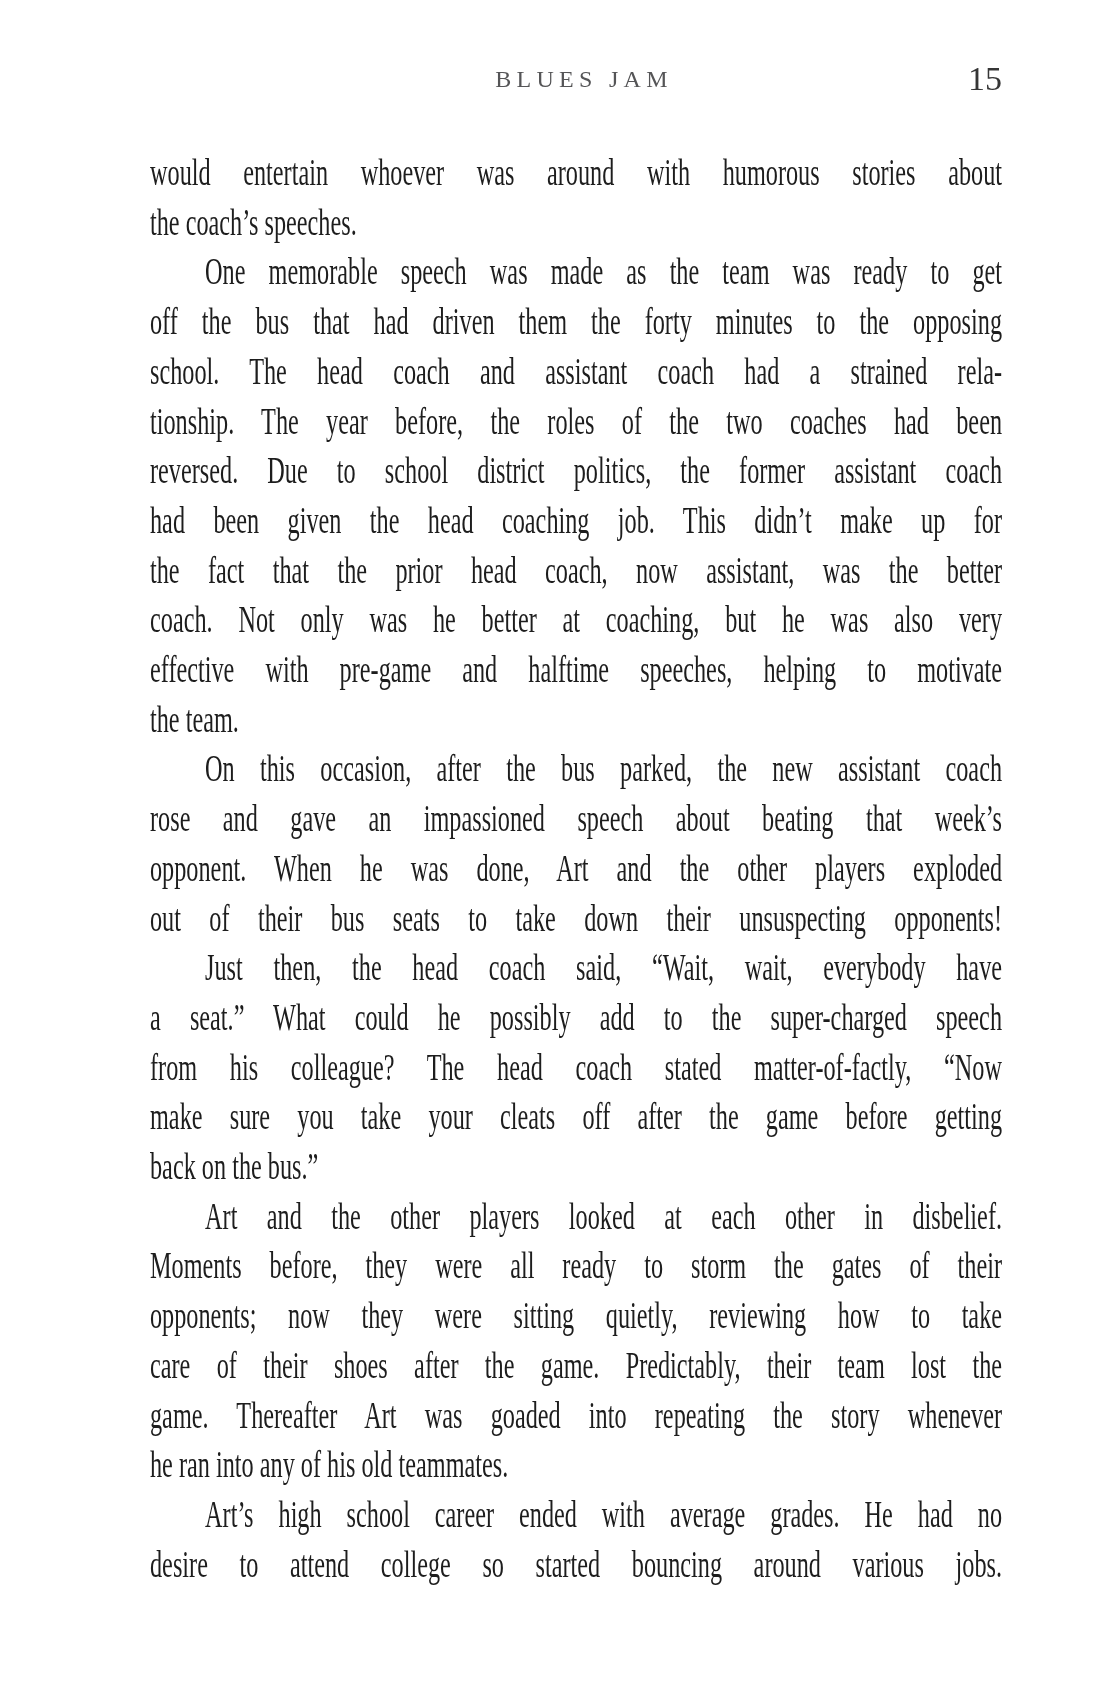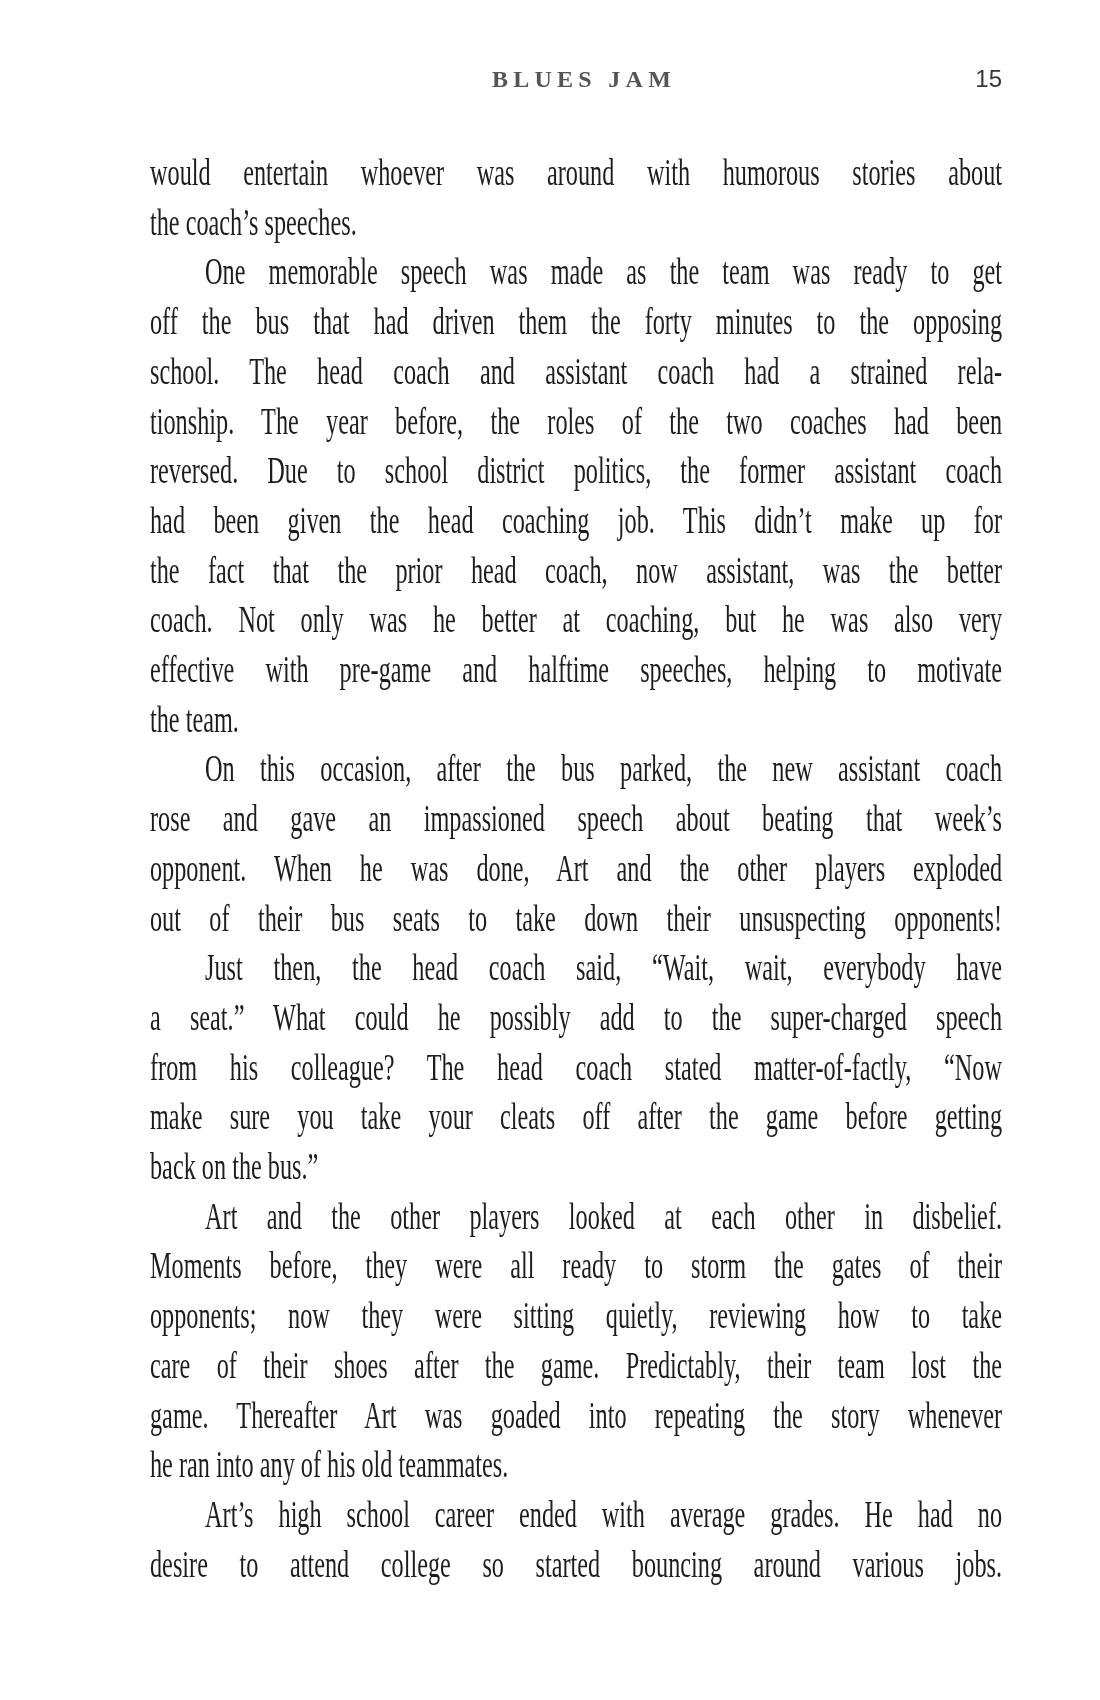--- a/index.html
+++ b/index.html
@@ -29,32 +29,32 @@
     width:852px;
     height:120px;
   }
   .book-title{
     position:absolute;
     top:66px;
     left:16px;
     right:0;
     text-align:center;
     font-family:"Liberation Serif", serif;
-    font-weight:bold;
+    font-weight:normal;
     font-size:24px;
     line-height:26px;
     letter-spacing:0.22em;
     color:var(--title-color);
   }
   .page-num{
     position:absolute;
     top:64px;
     right:0;
-    font-family:Liberation Sans, sans-serif;
-    font-size:24px;
+    font-family:Liberation Serif, serif;
+    font-size:34px;
     line-height:30px;
     color:var(--pagenum-color);
   }
   
   .text-col{
     position:absolute;
     left:150px;
     top:148px;
     width:1300px;
     transform:scaleX(0.6554);

